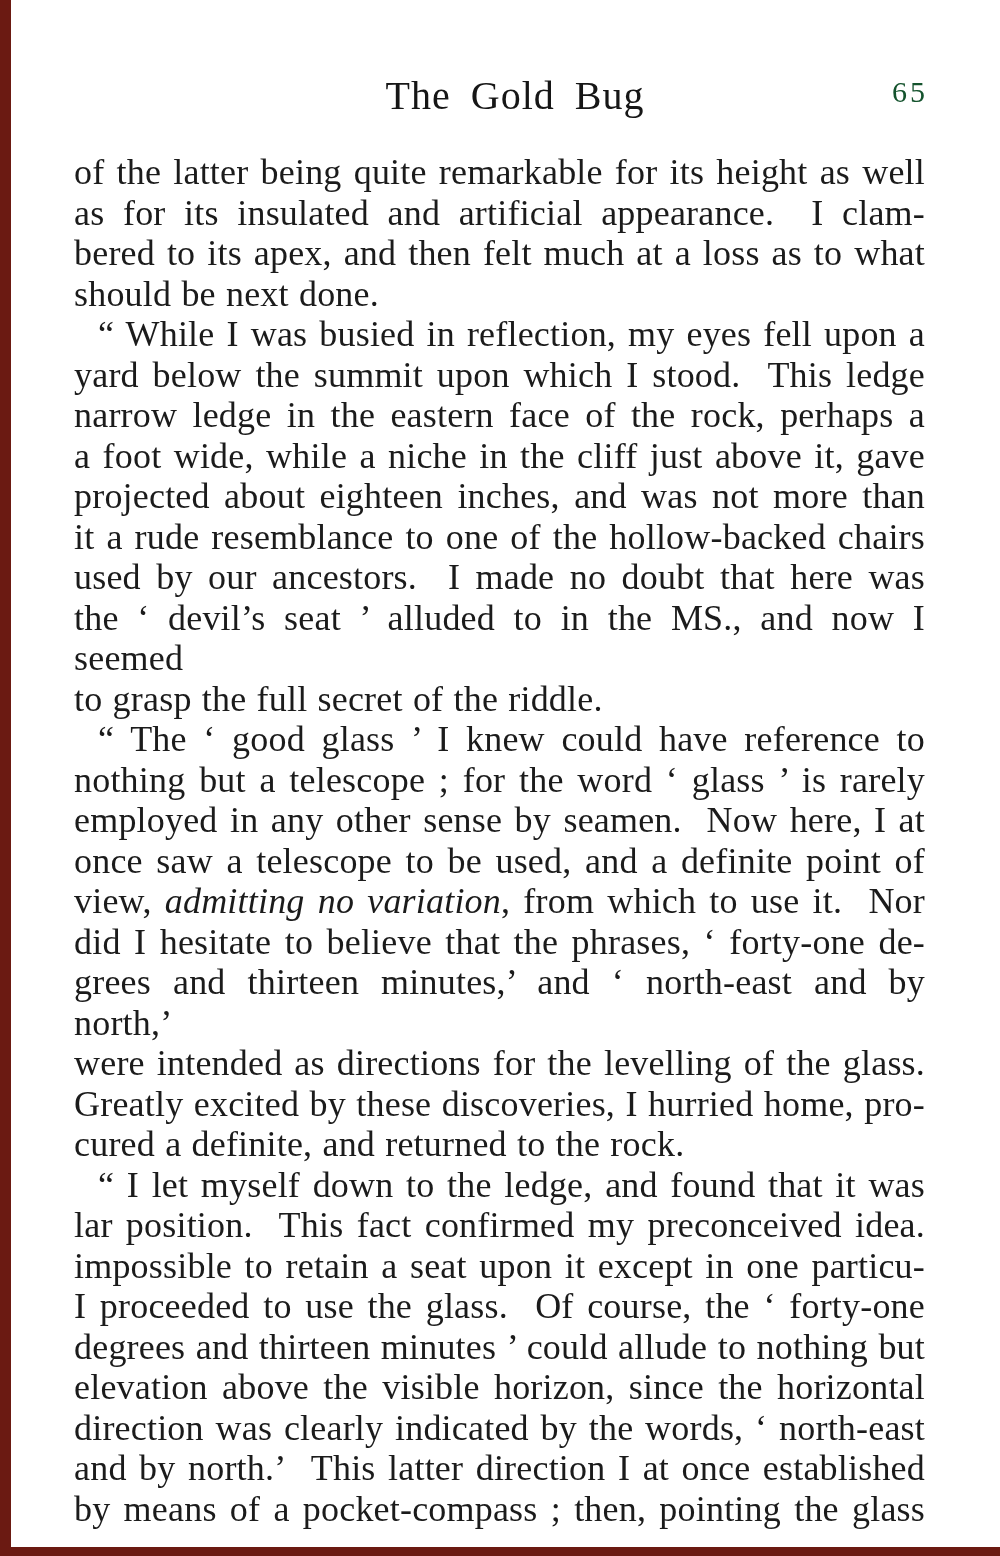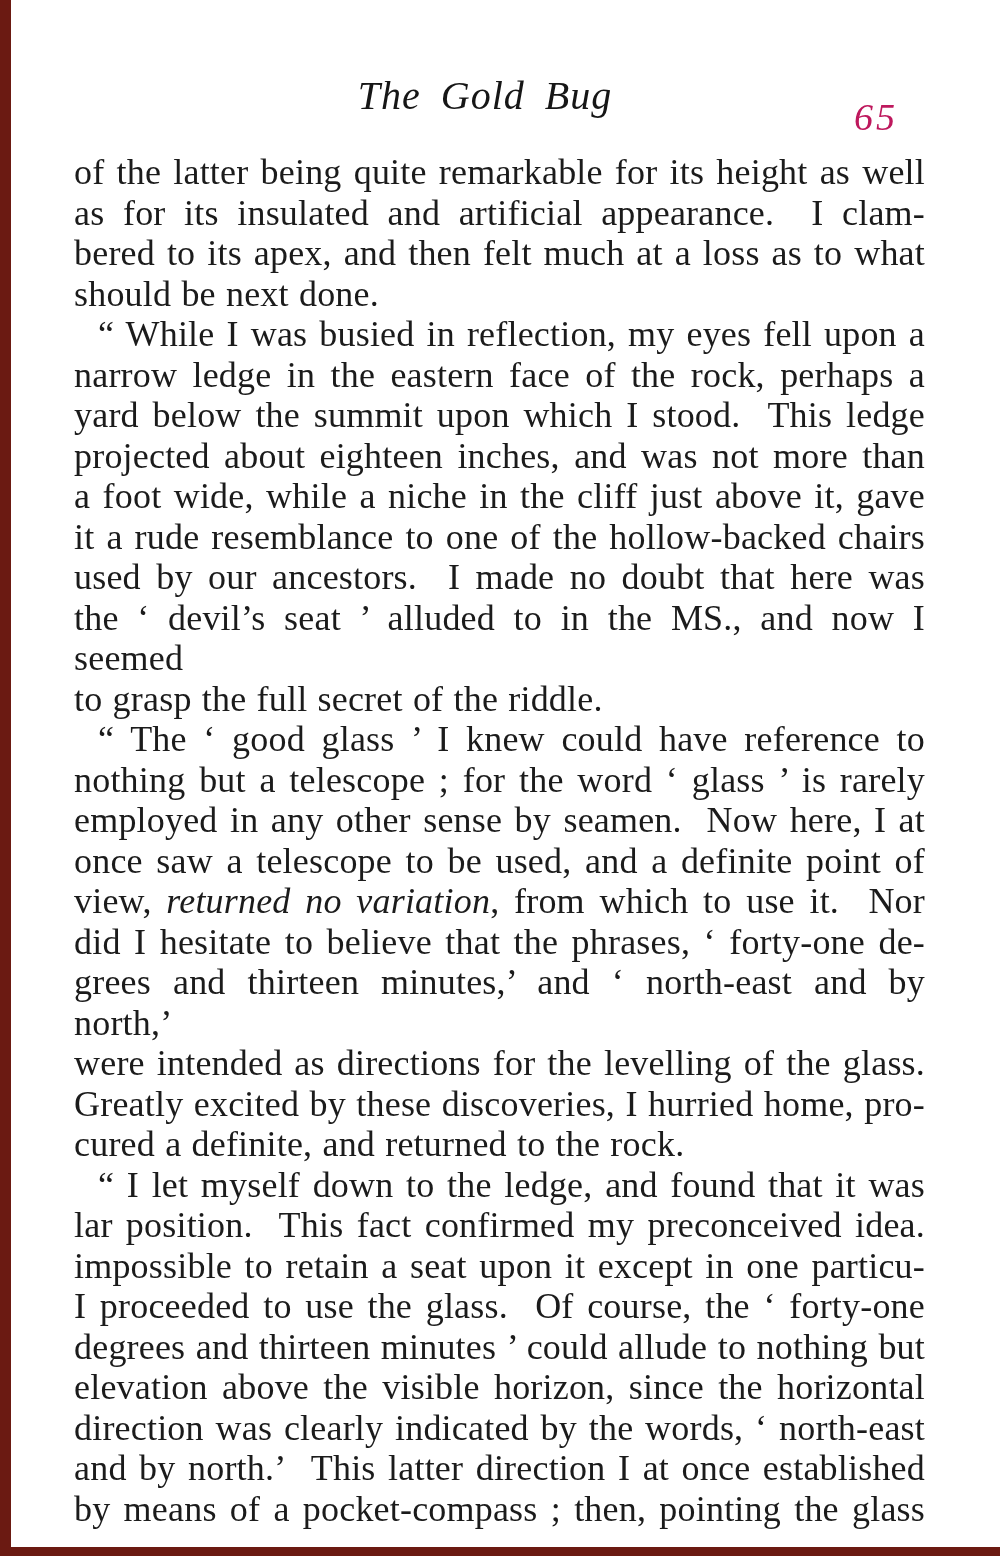--- a/index.html
+++ b/index.html
@@ -8,32 +8,31 @@
     position: relative;
     background: #ffffff;
     overflow: hidden;
     font-family: "Liberation Serif", "DejaVu Serif", serif;
     color: #1b1b1b;
   }
   .scan-edge { position: absolute; background: #6b1a12; }
   .scan-edge-left   { left: 0; top: 0; width: 11px; height: 1556px; }
   .scan-edge-bottom { left: 0; bottom: 0; width: 1000px; height: 9px; }
 
-  .header { position: absolute; top: 72px; left: 60px; width: 850px; height: 52px; font-style: italic; }
+  .header { position: absolute; top: 72px; left: 90px; width: 850px; height: 52px; }
   .title {
     position: absolute; left: 0; width: 100%;
     text-align: center;
     font-size: 40px; letter-spacing: 1px; word-spacing: 9px;
     color: #161616;
   }
   .pagenum {
     position: absolute; right: 12px; top: 3px;
-    font-size: 38px; letter-spacing: 3px;
-    color: #be185d;
-    margin-top: 20px;
+    font-size: 30px; letter-spacing: 3px;
+    color: #14532d;
   }
 
   .text-block {
     position: absolute; top: 152px; left: 74px; width: 851px;
     font-size: 36px; line-height: 40.5px;
     letter-spacing: 0.2px; word-spacing: 1px;
   }
   .line { text-align: justify; text-align-last: justify; }
   .line.end { text-align-last: left; }
   .line.first { text-indent: 24px; }
@@ -49,33 +48,33 @@
   <div class="title">The Gold Bug</div>
   <div class="pagenum">65</div>
 </header>
 
 <main class="text-block">
     <div class="line"><span>of the latter being quite remarkable for its height as well</span></div>
     <div class="line"><span>as for its insulated and artificial appearance.&nbsp; I clam-</span></div>
     <div class="line"><span>bered to its apex, and then felt much at a loss as to what</span></div>
     <div class="line end"><span>should be next done.</span></div>
     <div class="line first"><span>“ While I was busied in reflection, my eyes fell upon a</span></div>
+    <div class="line"><span>yard below the summit upon which I stood.&nbsp; This ledge</span></div>
     <div class="line"><span>narrow ledge in the eastern face of the rock, perhaps a</span></div>
-    <div class="line"><span>yard below the summit upon which I stood.&nbsp; This ledge</span></div>
+    <div class="line"><span>a foot wide, while a niche in the cliff just above it, gave</span></div>
     <div class="line"><span>projected about eighteen inches, and was not more than</span></div>
-    <div class="line"><span>a foot wide, while a niche in the cliff just above it, gave</span></div>
     <div class="line"><span>it a rude resemblance to one of the hollow-backed chairs</span></div>
     <div class="line"><span>used by our ancestors.&nbsp; I made no doubt that here was</span></div>
     <div class="line"><span>the ‘ devil’s seat ’ alluded to in the MS., and now I seemed</span></div>
     <div class="line end"><span>to grasp the full secret of the riddle.</span></div>
     <div class="line first"><span>“ The ‘ good glass ’ I knew could have reference to</span></div>
     <div class="line"><span>nothing but a telescope ; for the word ‘ glass ’ is rarely</span></div>
     <div class="line"><span>employed in any other sense by seamen.&nbsp; Now here, I at</span></div>
     <div class="line"><span>once saw a telescope to be used, and a definite point of</span></div>
-    <div class="line"><span>view, </span><i>returned no variation</i><span>, from which to use it.&nbsp; Nor</span></div>
+    <div class="line"><span>view, </span><i>admitting no variation</i><span>, from which to use it.&nbsp; Nor</span></div>
     <div class="line"><span>did I hesitate to believe that the phrases, ‘ forty-one de-</span></div>
     <div class="line"><span>grees and thirteen minutes,’ and ‘ north-east and by north,’</span></div>
     <div class="line"><span>were intended as directions for the levelling of the glass.</span></div>
     <div class="line"><span>Greatly excited by these discoveries, I hurried home, pro-</span></div>
     <div class="line end"><span>cured a definite, and returned to the rock.</span></div>
     <div class="line first"><span>“ I let myself down to the ledge, and found that it was</span></div>
     <div class="line"><span>lar position.&nbsp; This fact confirmed my preconceived idea.</span></div>
     <div class="line"><span>impossible to retain a seat upon it except in one particu-</span></div>
     <div class="line"><span>I proceeded to use the glass.&nbsp; Of course, the ‘ forty-one</span></div>
     <div class="line"><span>degrees and thirteen minutes ’ could allude to nothing but</span></div>

